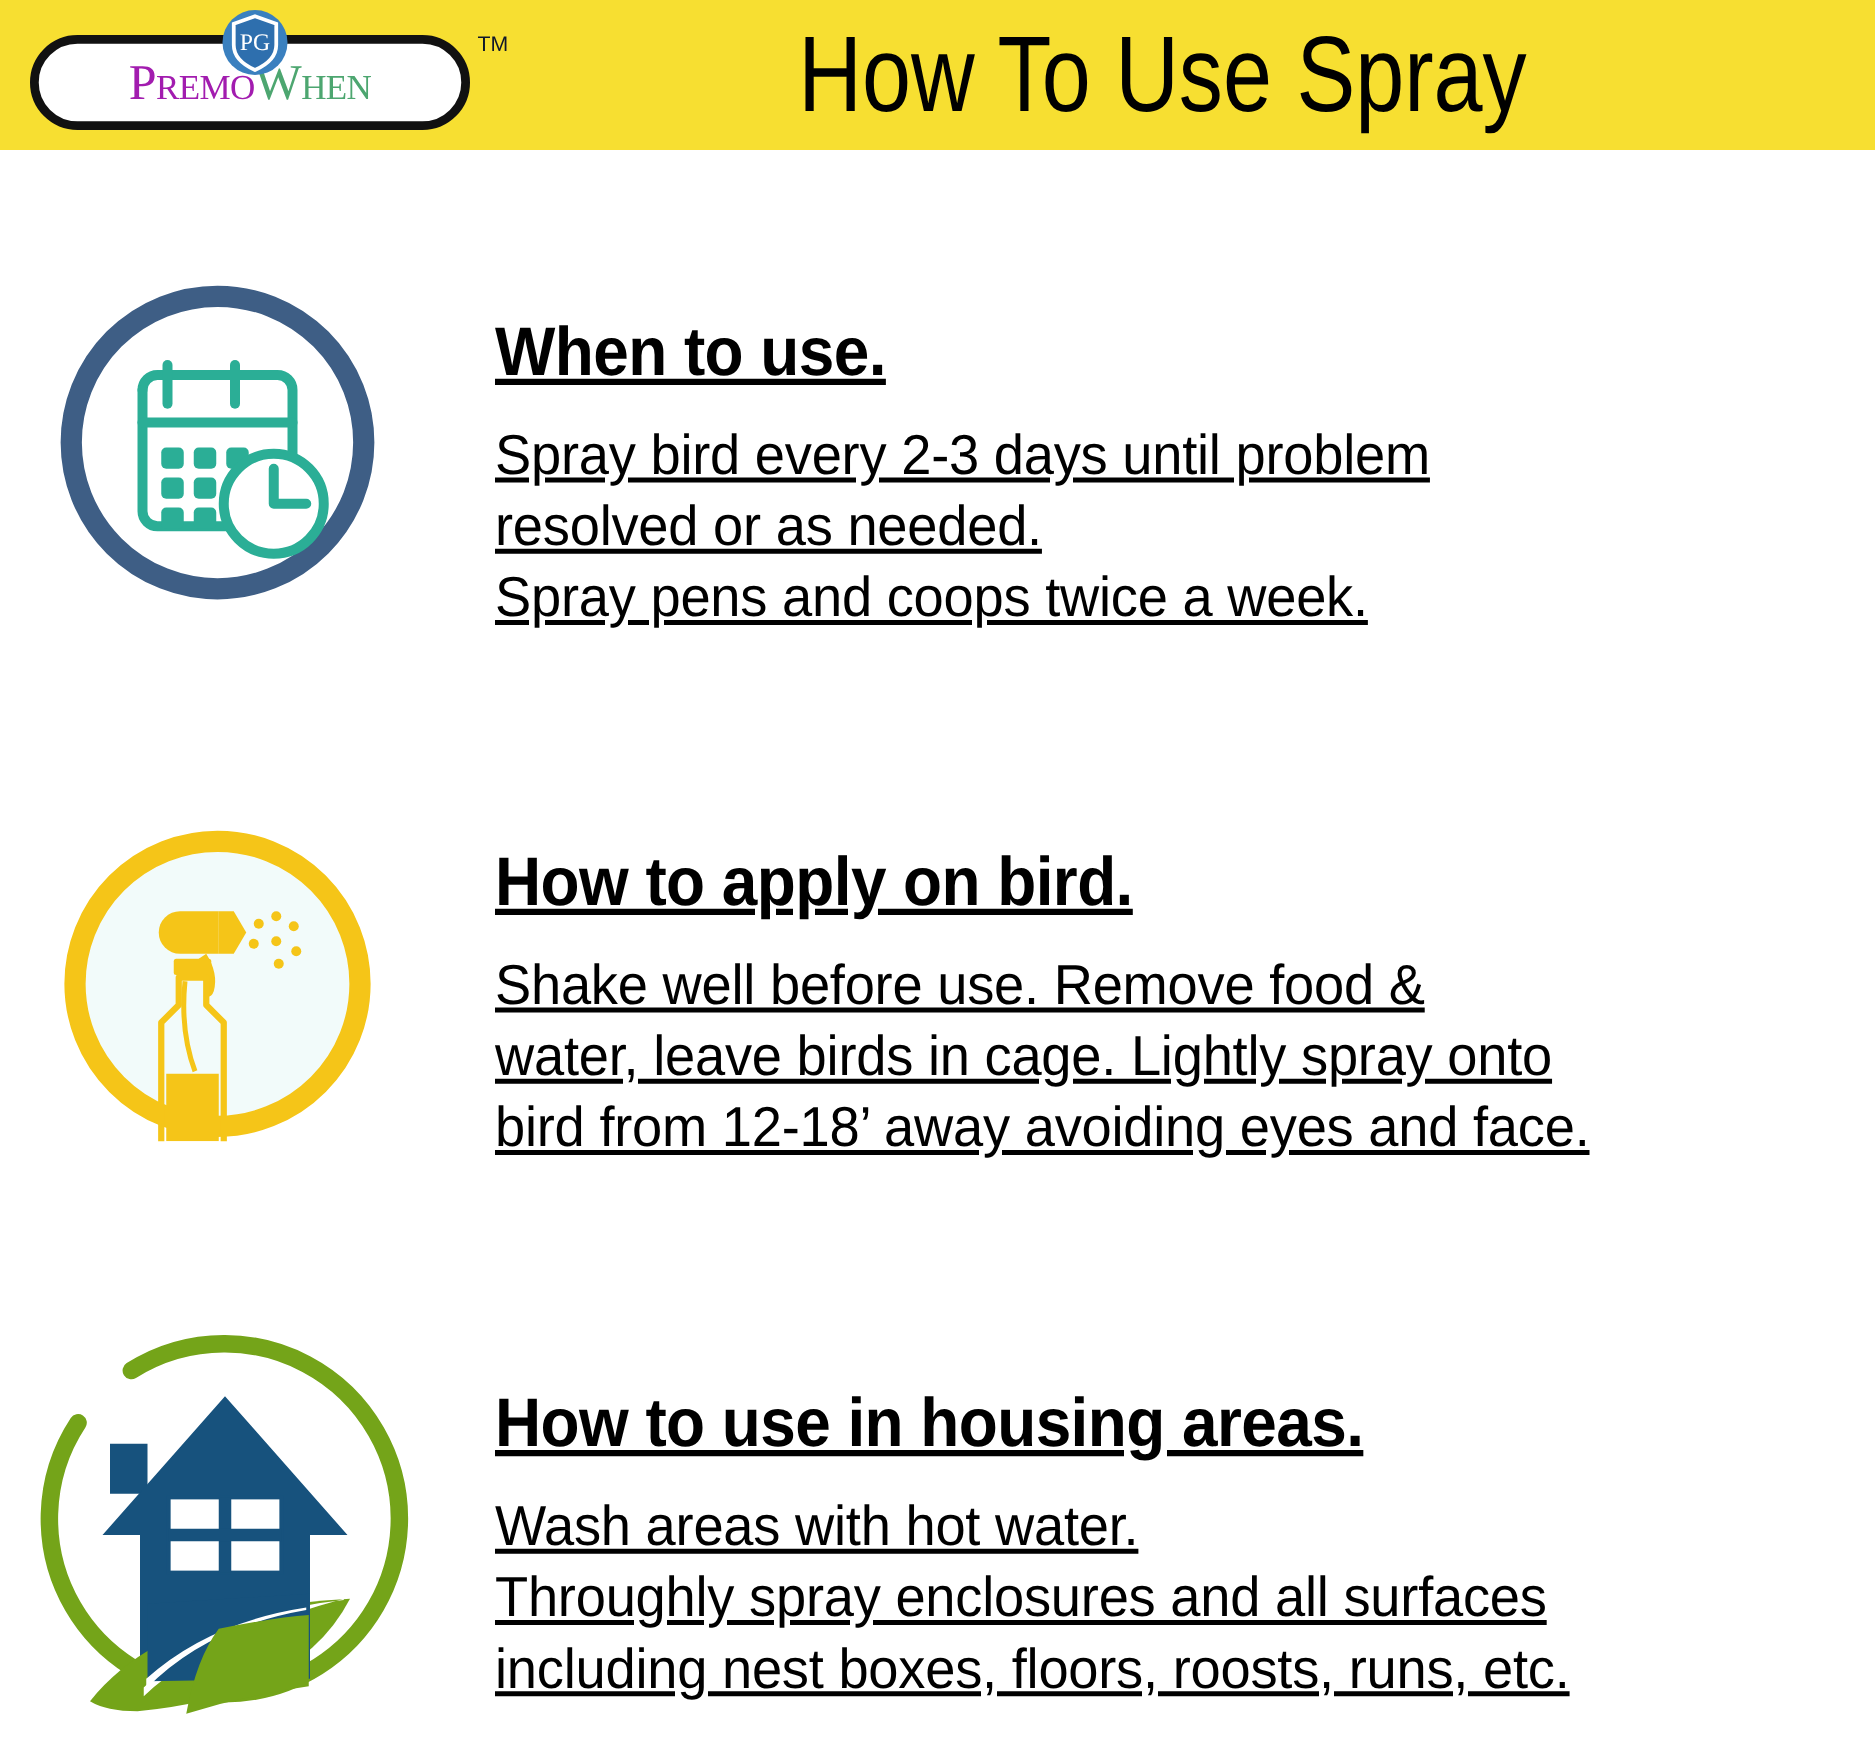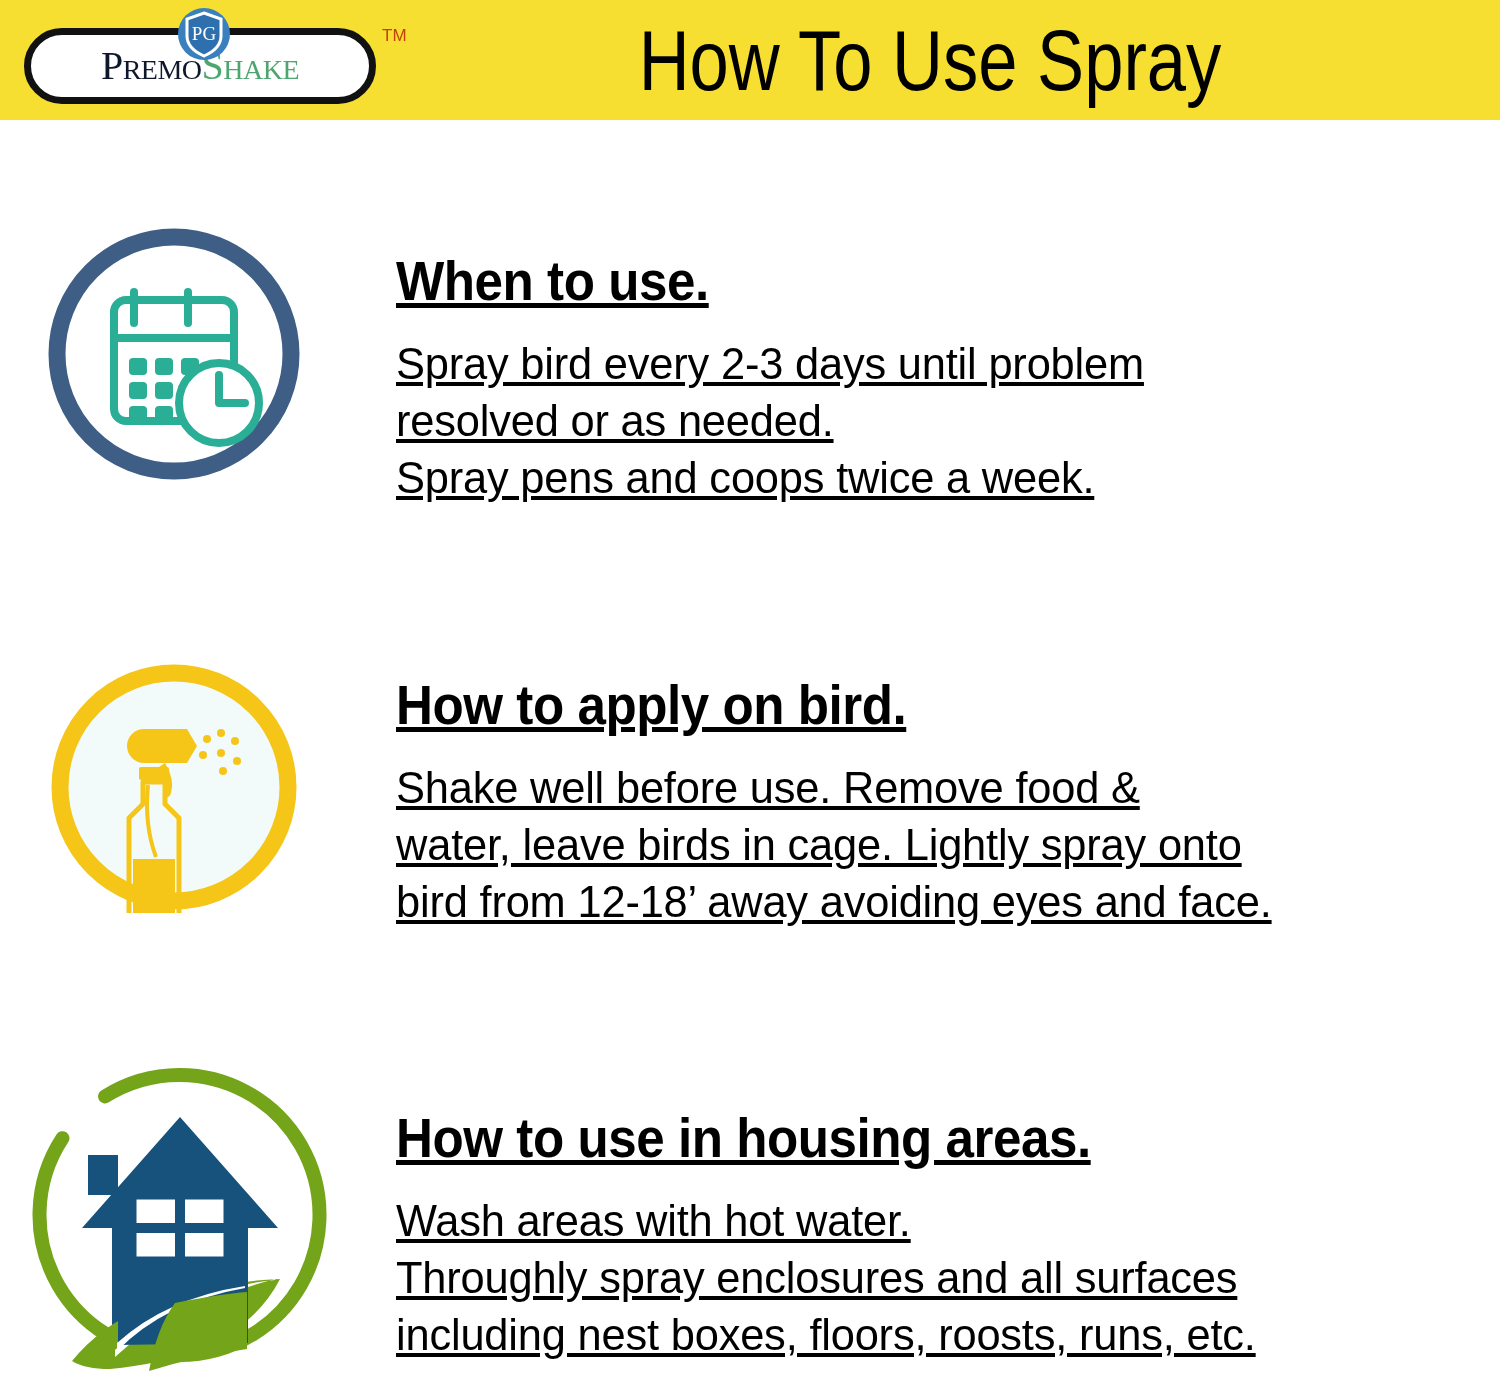--- a/index.html
+++ b/index.html
@@ -50,21 +50,21 @@
     width: 352px;
     height: 76px;
     display: flex;
     align-items: center;
     justify-content: center;
     font-family: "Liberation Serif", serif;
     line-height: 1;
     white-space: nowrap;
   }
   .logo-premo {
-    color: #0f172a;
+    color: #a21caf;
     font-size: 40px;
     letter-spacing: -0.5px;
     font-variant: small-caps;
     font-weight: normal;
   }
   .logo-guard {
     color: #4DA670;
     font-size: 40px;
     letter-spacing: -0.5px;
     font-variant: small-caps;
@@ -76,21 +76,21 @@
     top: 2px;
     width: 56px;
     height: 56px;
     z-index: 5;
   }
   .logo-tm {
     position: absolute;
     left: 368px;
     top: 22px;
     font-size: 17px;
-    color: #c2410c;
+    color: #0f172a;
     font-family: "Liberation Sans", sans-serif;
   }
 
   .header-title {
     position: absolute;
     left: 430px;
     top: 0px;
     width: 1000px;
     height: 120px;
     display: flex;
@@ -169,21 +169,21 @@
 </head>
 <body>
 
 <div class="header">
 
   <div class="logo-wrap">
     <div class="logo-pill"></div>
 
     <div class="logo-text">
       <span class="logo-premo">Premo</span>
-        <span class="logo-guard">Shake</span>
+        <span class="logo-guard">When</span>
     </div>
 
     <div class="logo-shield">
       <svg viewBox="0 0 56 56" xmlns="http://www.w3.org/2000/svg">
         <circle cx="28" cy="28" r="26" fill="#3A80BF"></circle>
         <path d="M28 7 L45 13 L45 30 C45 40 37 46 28 50 C19 46 11 40 11 30 L11 13 Z" fill="#2E6FAE" stroke="#ffffff" stroke-width="3"></path>
         <text x="28" y="34" text-anchor="middle" fill="#ffffff" font-family="Liberation Serif, serif" font-size="19" font-variant="small-caps">PG</text>
       </svg>
     </div>
 

